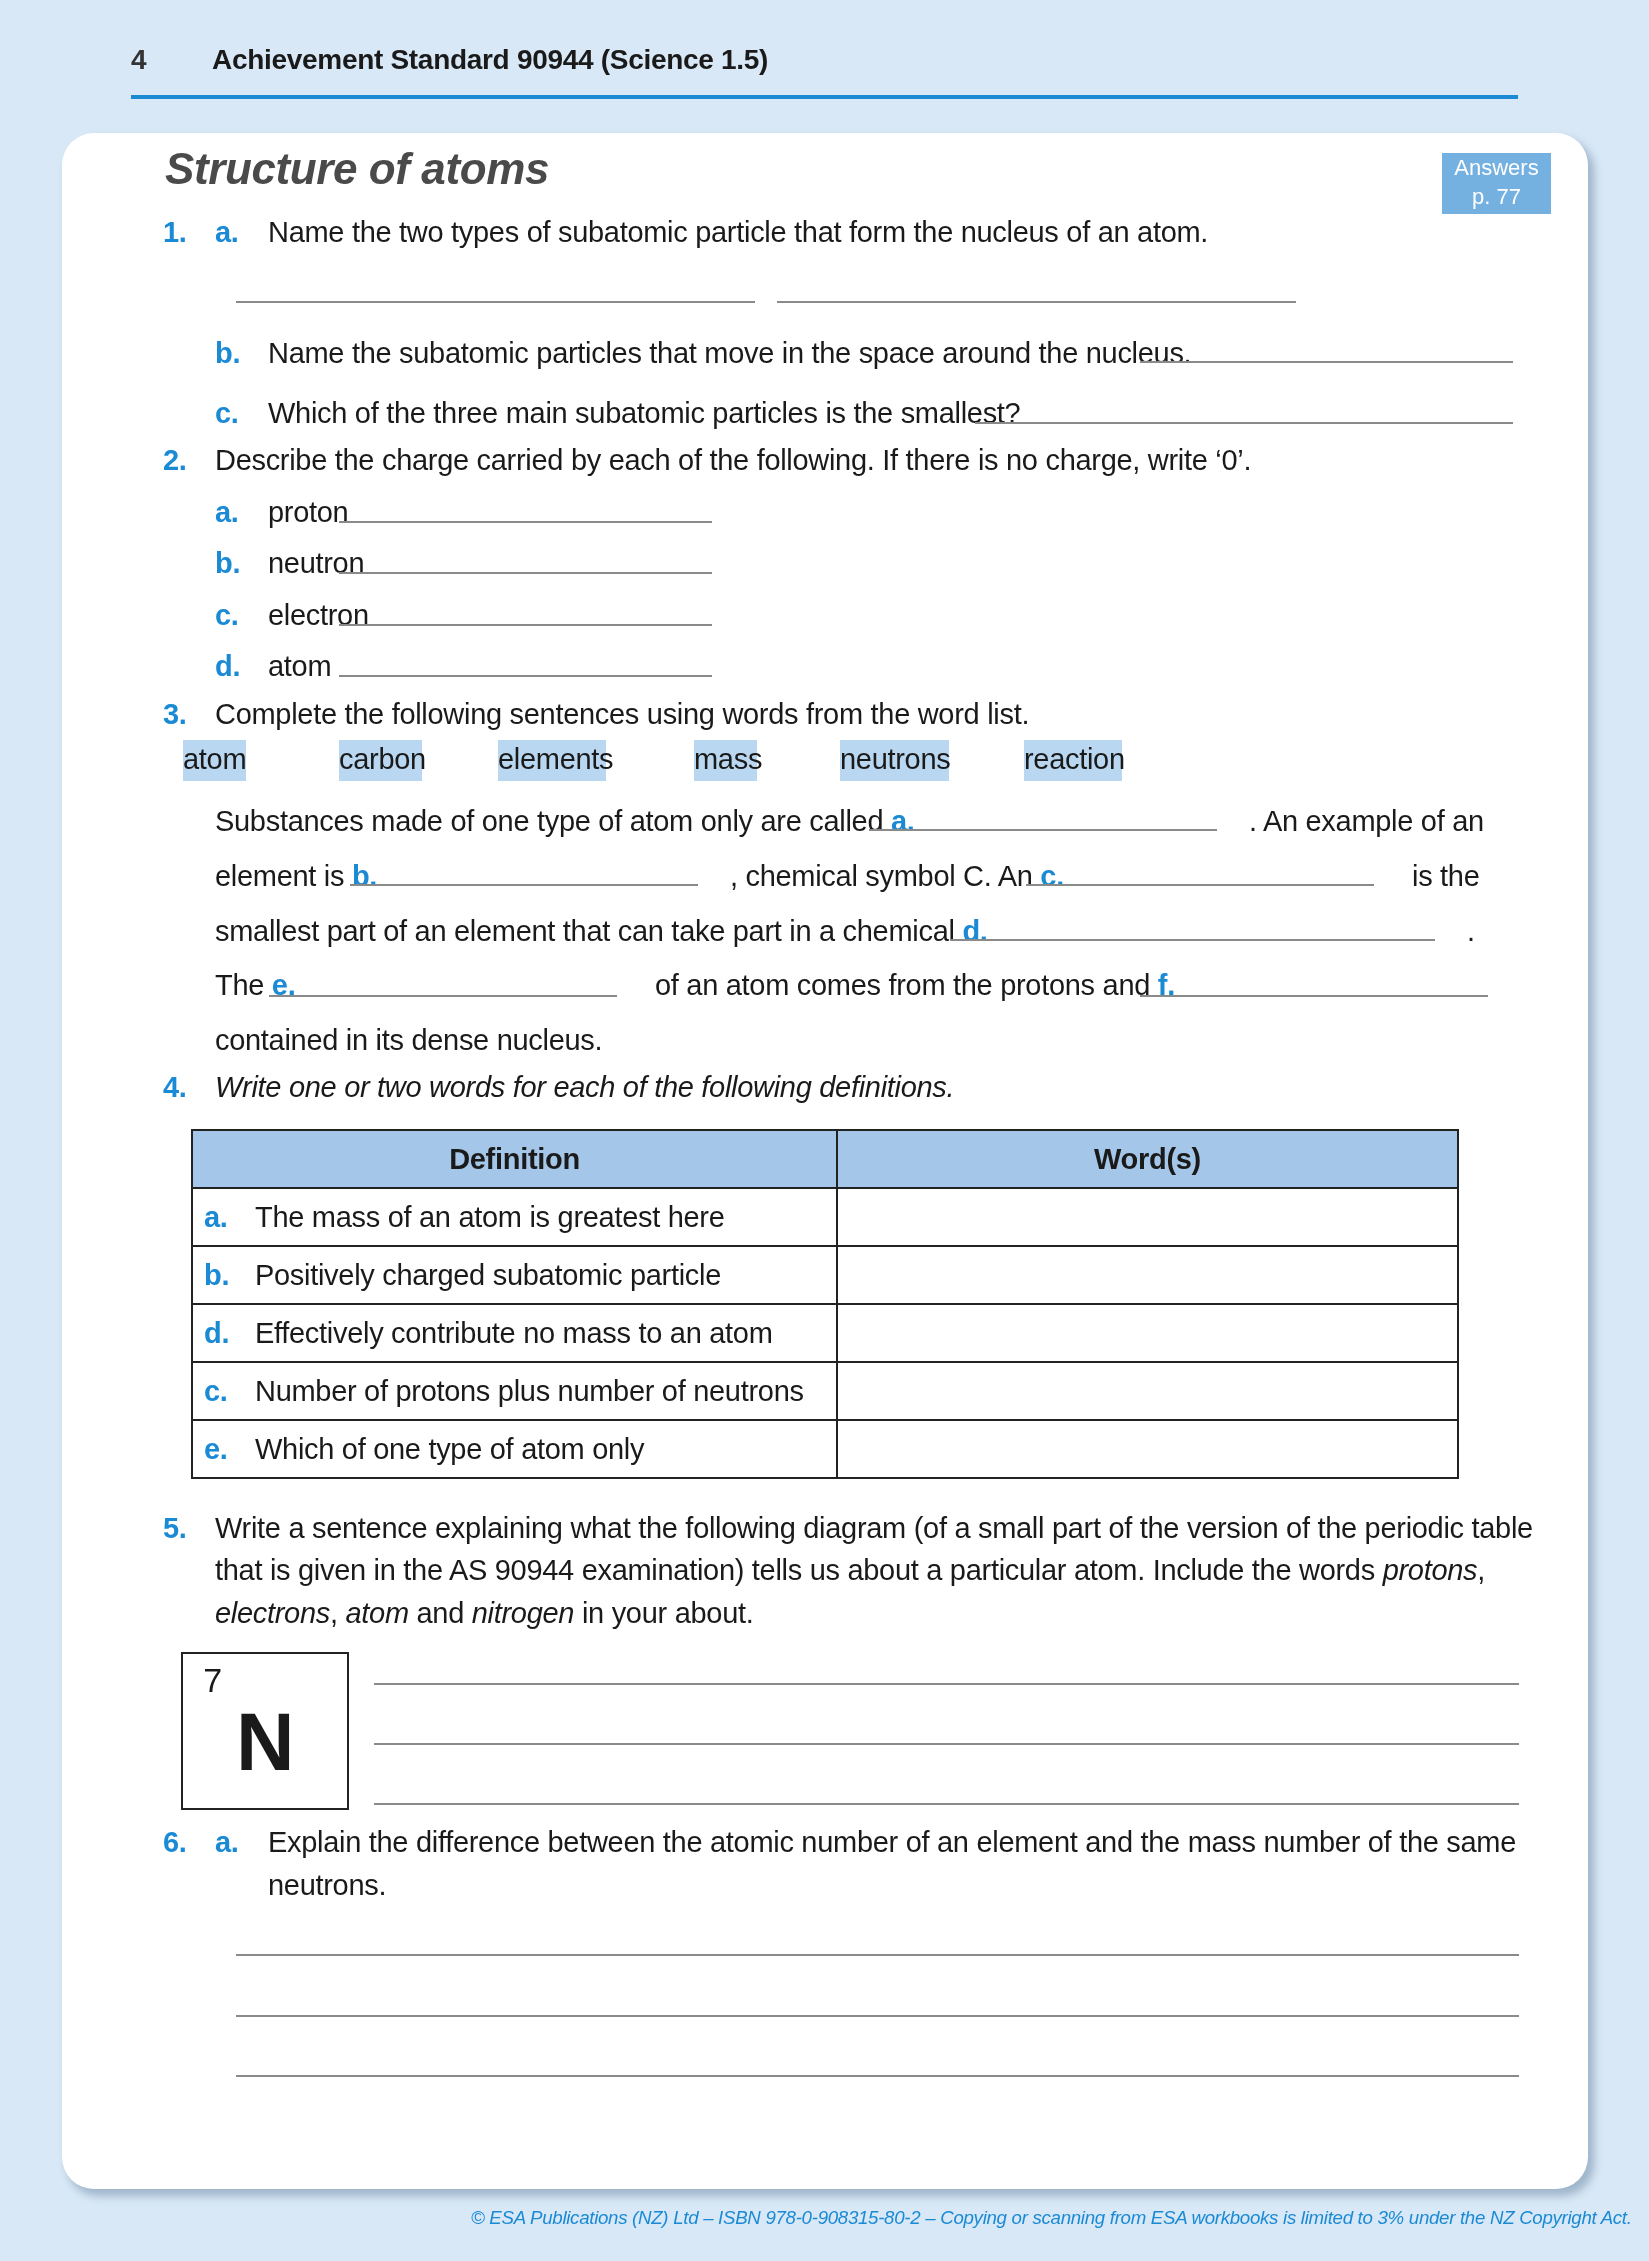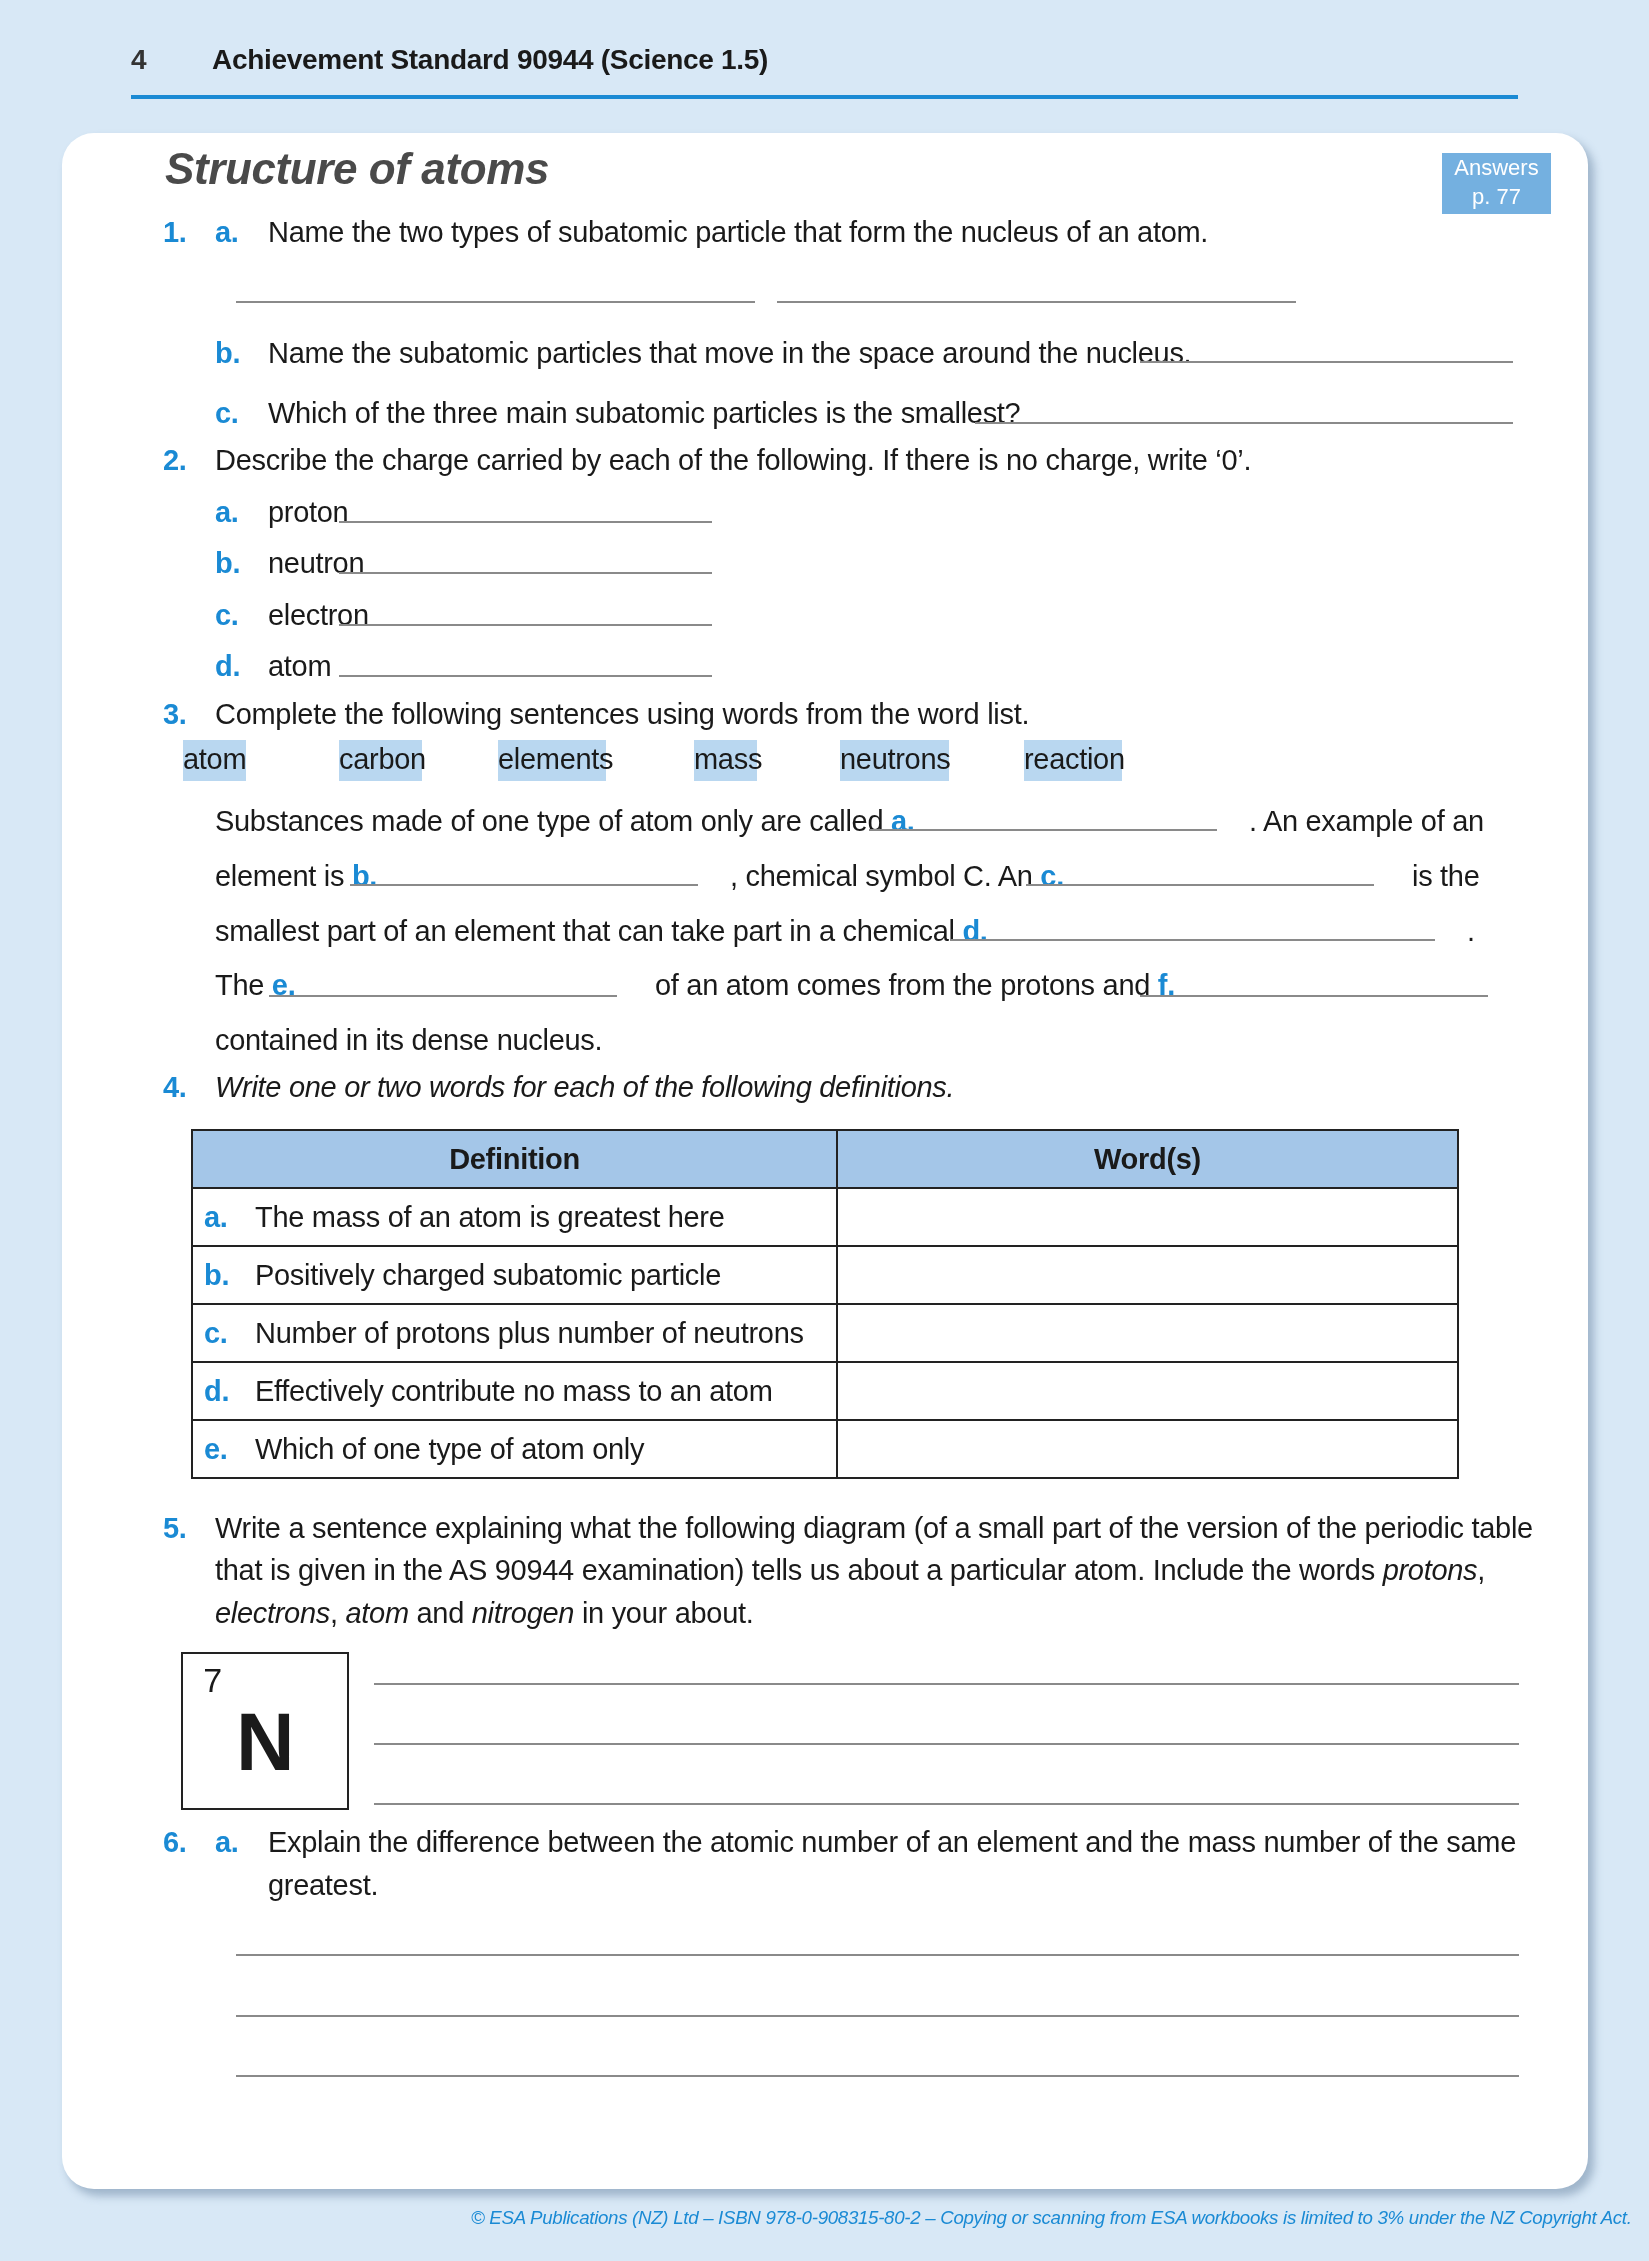--- a/index.html
+++ b/index.html
@@ -153,25 +153,25 @@
   </tr>
   <tr>
     <td class="def"><span class="blue">a.</span><span>The mass of an atom is greatest here</span></td>
     <td></td>
   </tr>
   <tr>
     <td class="def"><span class="blue">b.</span><span>Positively charged subatomic particle</span></td>
     <td></td>
   </tr>
   <tr>
+    <td class="def"><span class="blue">d.</span><span>Effectively contribute no mass to an atom</span></td>
+    <td></td>
+  </tr>
+  <tr>
     <td class="def"><span class="blue">c.</span><span>Number of protons plus number of neutrons</span></td>
-    <td></td>
-  </tr>
-  <tr>
-    <td class="def"><span class="blue">d.</span><span>Effectively contribute no mass to an atom</span></td>
     <td></td>
   </tr>
   <tr>
     <td class="def"><span class="blue">e.</span><span>Which of one type of atom only</span></td>
     <td></td>
   </tr>
 </tbody>
   </table>
 
 <div class="abs txt blue" style="left:131px;top:1511px;">5.</div>
@@ -183,19 +183,19 @@
   <span class="num">7</span>
   <span class="sym">N</span>
 </div>
 <div class="line" style="left:374px;top:1683px;width:1145px;"></div>
 <div class="line" style="left:374px;top:1743px;width:1145px;"></div>
 <div class="line" style="left:374px;top:1803px;width:1145px;"></div>
 
 <div class="abs txt blue" style="left:131px;top:1825px;">6.</div>
 <div class="abs txt blue" style="left:183px;top:1825px;">a.</div>
 <div class="abs txt" style="left:236px;top:1825px;">Explain the difference between the atomic number of an element and the mass number of the same</div>
-<div class="abs txt" style="left:236px;top:1868px;">greatest.</div>
+<div class="abs txt" style="left:236px;top:1868px;">neutrons.</div>
 <div class="line" style="left:236px;top:1954px;width:1283px;"></div>
 <div class="line" style="left:236px;top:2015px;width:1283px;"></div>
 <div class="line" style="left:236px;top:2075px;width:1283px;"></div>
 
 <div class="footer">© ESA Publications (NZ) Ltd  –  ISBN 978-0-908315-80-2 –  Copying or scanning from ESA workbooks is limited to 3% under the NZ Copyright Act.</div>
 
 
 </body></html>

